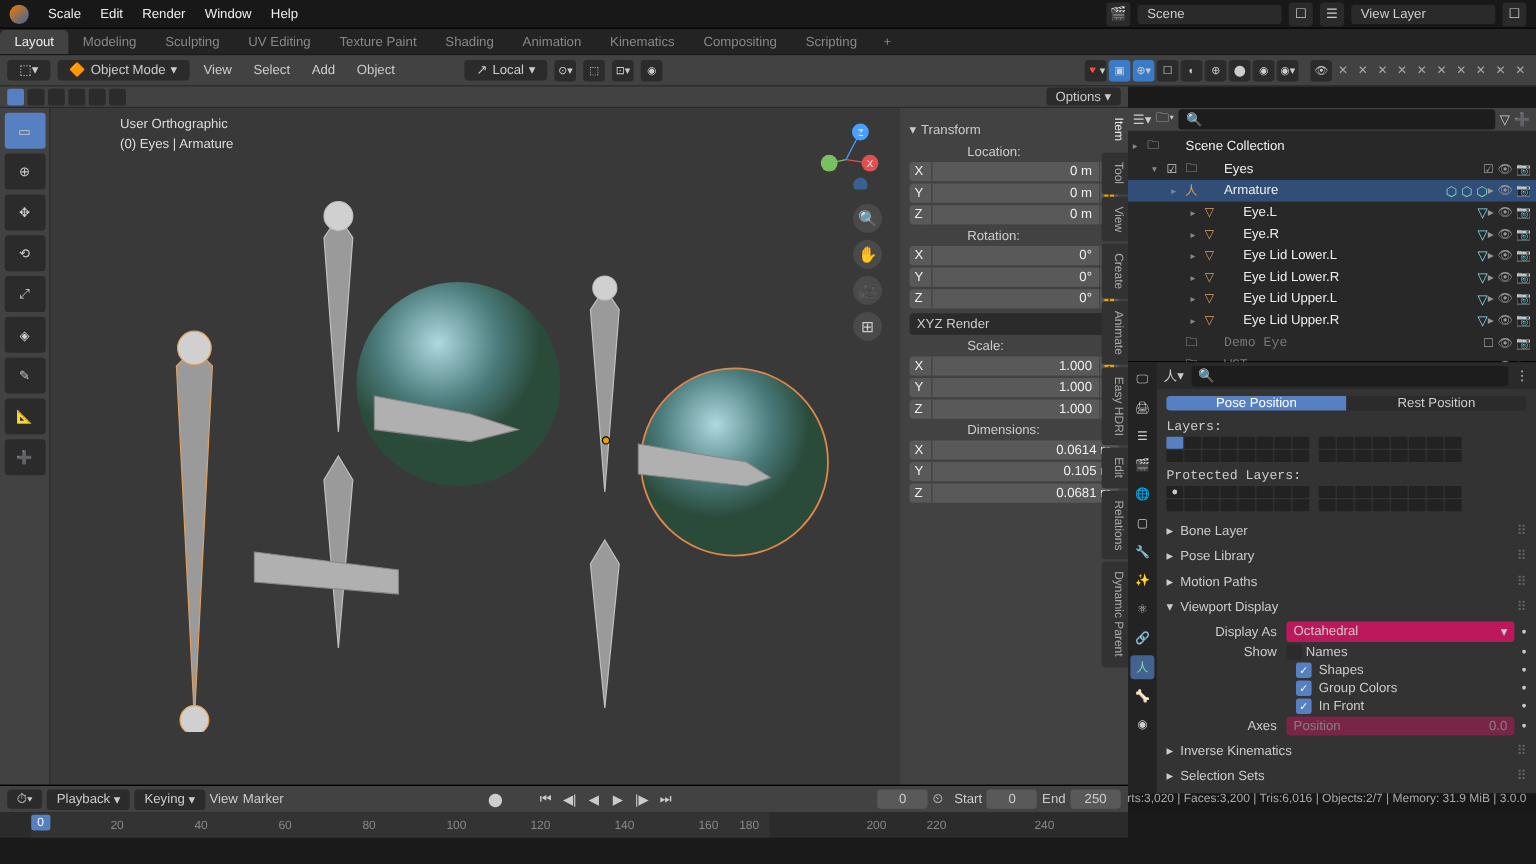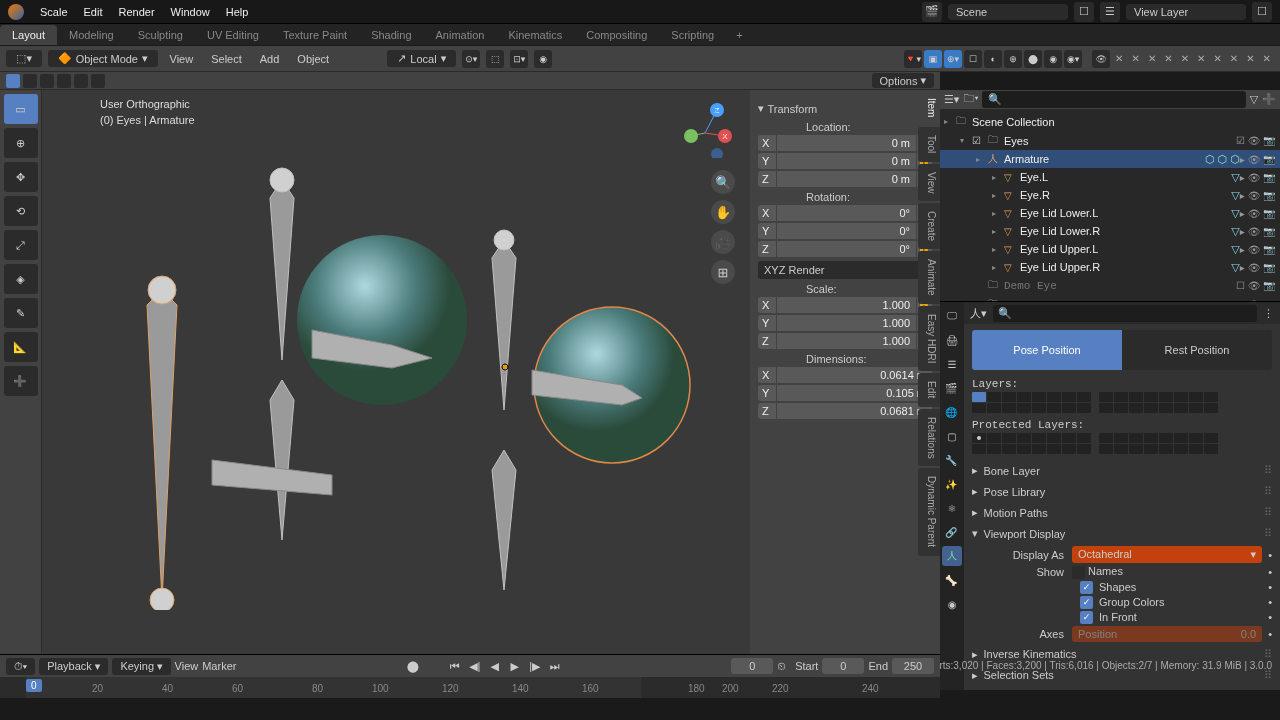--- a/index.html
+++ b/index.html
@@ -69,50 +69,50 @@
 
 .outliner { height: 192px; background:#282828; border-bottom:1px solid #000; display:flex; flex-direction:column; }
 .outliner-tree { flex:1; overflow:auto; padding:2px 0; }
 .outliner-row { display:flex; align-items:center; padding:1px 4px; min-height:18px; }
 .outliner-row.sel { background:#314e78; }
 .outliner-row .indent1 { width:16px; }
 .outliner-row .indent2 { width:32px; }
 .outliner-row .indent3 { width:48px; }
 .outliner-row .tri { width:12px; color:#888; font-size:8px; }
 .outliner-row .oicon { width:16px; font-size:10px; }
-.outliner-row .name { flex:1; color:#eee; }
+.outliner-row .name { flex:1; color:#eee;margin-left:16px; }
 .outliner-row.dim .name { color:#777;font-family:Liberation Mono, monospace; }
 .outliner-row .restrict { display:flex; gap:3px; color:#999; font-size:10px; }
 
 
 .properties { flex:1; background:#333; display:flex; }
 .props-tabs { width:24px; background:#232323; display:flex; flex-direction:column; padding:2px 0; }
 .props-tabs .ptab { width:20px; height:20px; margin:2px auto; border-radius:3px; display:flex; align-items:center; justify-content:center; font-size:10px; }
 .props-tabs .ptab.active { background:#446290; }
 .props-content { flex:1; padding:4px 8px; overflow:auto; }
 .props-content .pheader { height:22px; background:#2a2a2a; display:flex; align-items:center; padding:0 6px; margin:-4px -8px 6px; gap:6px; }
 .props-content .pheader .search { flex:1; background:#1d1d1d; border-radius:3px; padding:2px 6px; display:flex; align-items:center; gap:4px; }
 .seg-btns { display:flex; margin-bottom:8px; }
-.seg-btn { flex:1; padding:14px; text-align:center; background:#2b2b2b; cursor:pointer; }
+.seg-btn { flex:1; padding:0; text-align:center; background:#2b2b2b; cursor:pointer; }
 .seg-btn:first-child { border-radius:3px 0 0 3px; }
 .seg-btn:last-child { border-radius:0 3px 3px 0; }
 .seg-btn.active { background:#5680c2; color:#fff; }
 .props-content .plabel { margin:4px 0 2px; color:#ccc;font-family:Liberation Mono, monospace; }
 .layer-grid { display:flex; gap:8px; margin-bottom:6px; }
 .layer-block { display:grid; grid-template-columns: repeat(8, 14px); grid-template-rows: repeat(2, 10px); gap:1px; }
 .layer-cell { background:#222; border-radius:1px; }
 .layer-cell.on { background:#5680c2; }
 .layer-cell.dot { background:#222; position:relative; }
 .layer-cell.dot::after { content:''; width:4px; height:4px; background:#ccc; border-radius:50%; position:absolute; top:3px; left:5px; }
 .psection { display:flex; align-items:center; padding:4px 0; gap:6px; }
 .psection .dots { margin-left:auto; color:#666; }
 .pfield { display:flex; align-items:center; margin:2px 0; }
 .pfield .flabel { flex:0 0 100px; text-align:right; padding-right:8px; color:#ccc; }
 .pfield .fvalue { flex:1; }
-.pfield .dd2 { background:#c2410c; padding:2px 6px; border-radius:3px; }
+.pfield .dd2 { background:#be185d; padding:2px 6px; border-radius:3px; }
 .chk { display:flex; align-items:center; margin:2px 0 2px 108px; gap:6px; }
 .chk .box { width:13px; height:13px; background:#5680c2; border-radius:2px; display:flex; align-items:center; justify-content:center; color:#fff; font-size:9px; }
 
 
 .timeline { height:44px; background:#232323; display:flex; flex-direction:column; border-top:1px solid #000; width:940px; }
 .timeline-header { height:22px; background:#424242; display:flex; align-items:center; padding:0 6px; gap:4px; }
 .timeline-header .dd { background:#2b2b2b; padding:2px 8px; border-radius:3px; display:flex; align-items:center; gap:3px; }
 .timeline-header .playback { display:flex; gap:2px; margin:0 auto; }
 .timeline-header .pbtn { width:18px; height:18px; display:flex; align-items:center; justify-content:center; cursor:pointer; }
 .timeline-header .num { background:#595959; padding:2px 6px; border-radius:3px; min-width:42px; text-align:center; }
@@ -700,26 +700,26 @@
     <div class="num">0</div>
     <div class="flabel">End</div>
     <div class="num">250</div>
   </div>
   <div class="timeline-frames">
     <div class="light-range"></div>
     <div class="playhead">0</div>
     <div class="tick" style="left:92px">20</div>
     <div class="tick" style="left:162px">40</div>
     <div class="tick" style="left:232px">60</div>
-    <div class="tick" style="left:312px">80</div>
+    <div class="tick" style="left:302px">80</div>
     <div class="tick" style="left:372px">100</div>
     <div class="tick" style="left:442px">120</div>
     <div class="tick" style="left:512px">140</div>
     <div class="tick" style="left:582px">160</div>
-    <div class="tick" style="left:688px">180</div>
+    <div class="tick" style="left:616px">180</div>
     <div class="tick" style="left:722px">200</div>
     <div class="tick" style="left:772px">220</div>
     <div class="tick" style="left:862px">240</div>
   </div>
 </div>
 
 <div class="status-bar">
   <span><span class="mouse-icon"></span><span>Select</span></span>
   <span><span class="mouse-icon"></span><span>Box Select</span></span>
   <span><span class="mouse-icon"></span><span>Rotate View</span></span>

